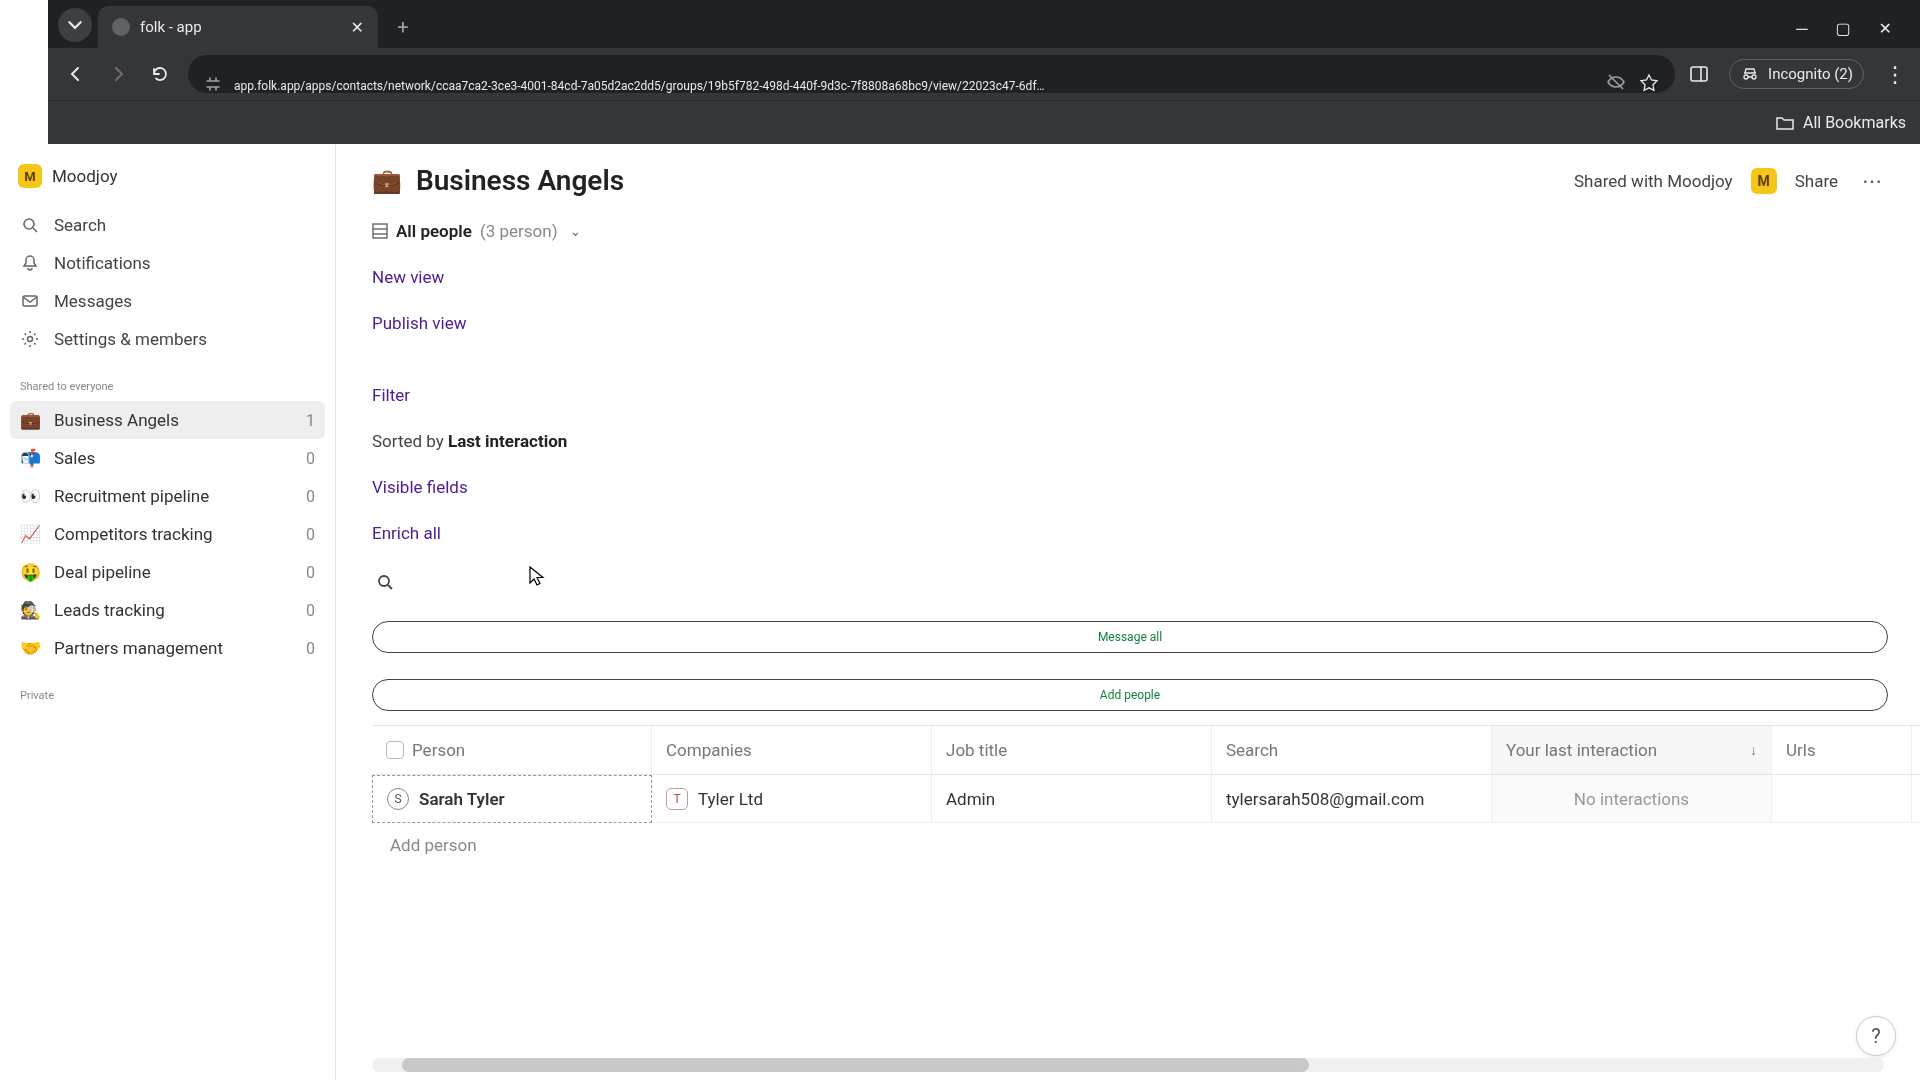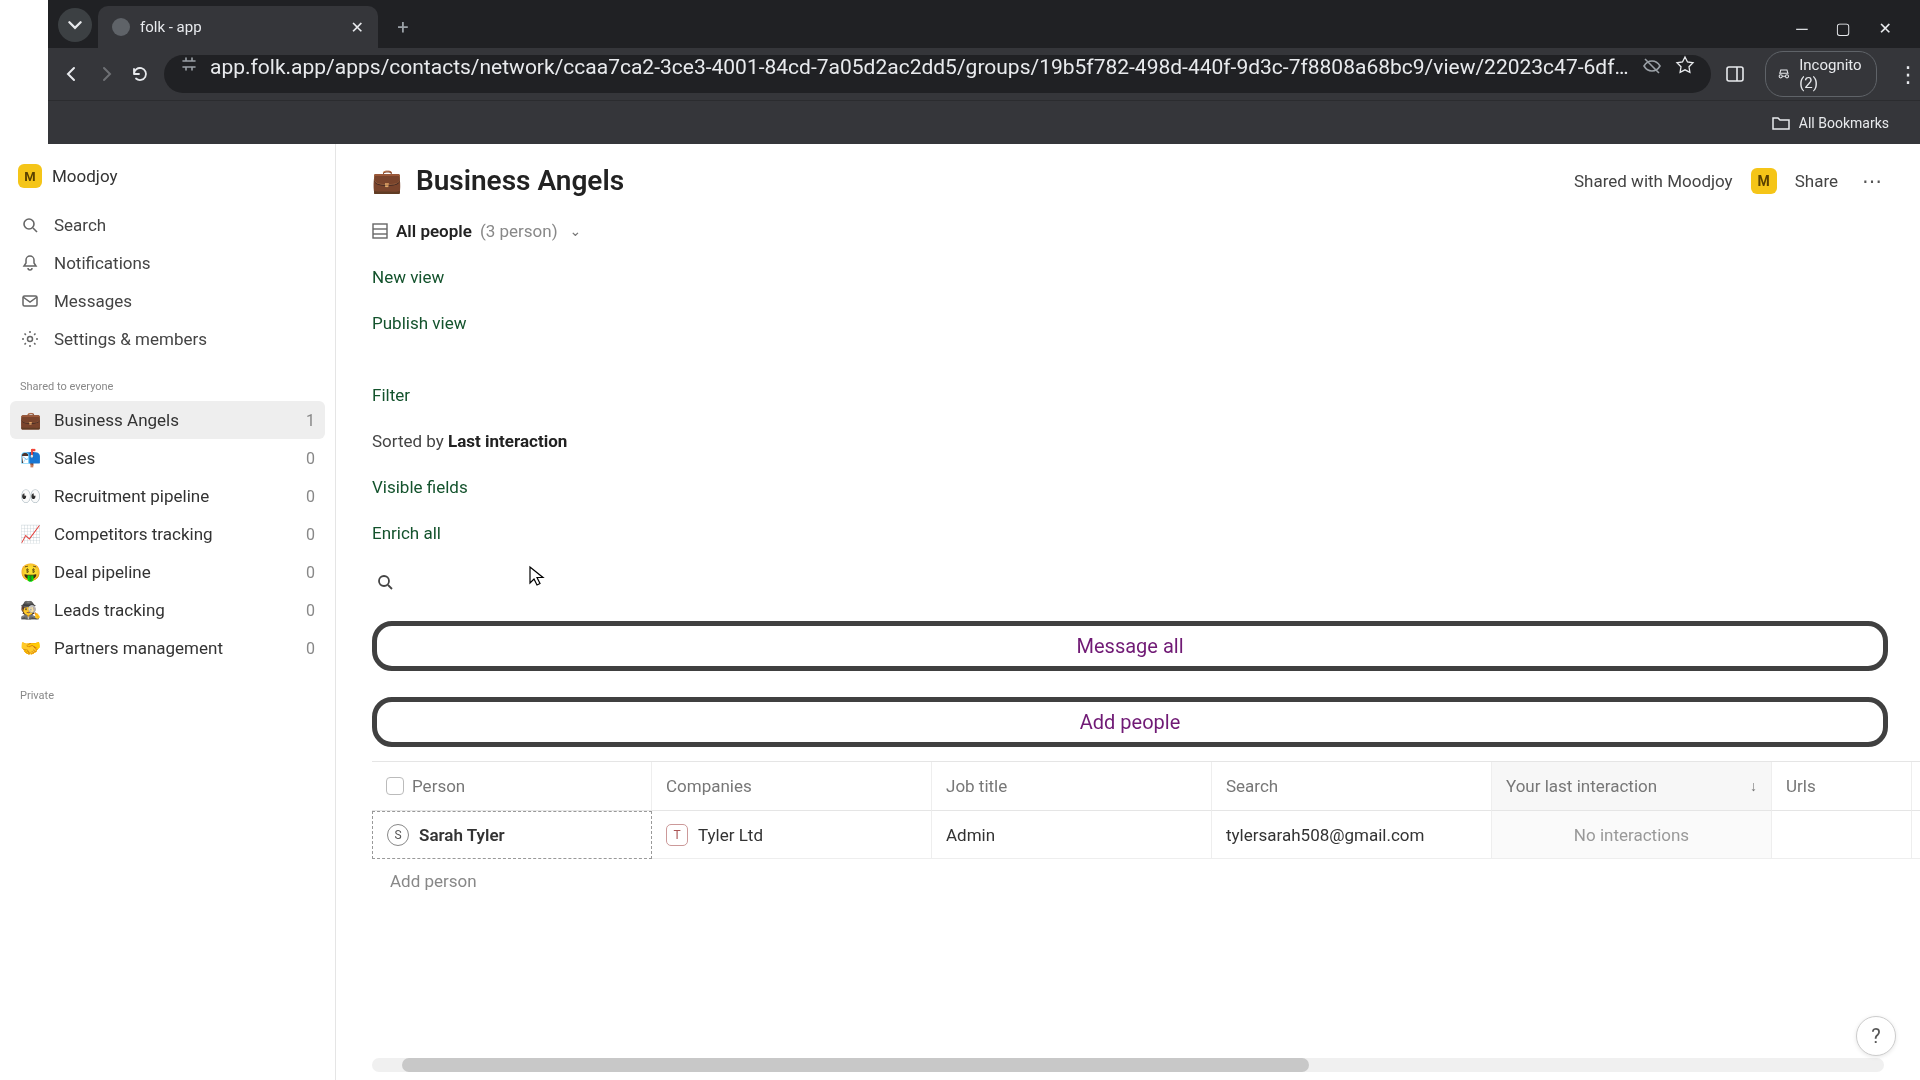--- a/index.html
+++ b/index.html
@@ -12,27 +12,27 @@
 .tab { display:flex; align-items:center; gap:10px; background:#35363a; height:42px; padding:0 14px; border-radius:10px 10px 0 0; min-width:280px; font-size:15px; color:#e8eaed; }
 .tab .favicon { width:18px; height:18px; border-radius:50%; background:#5f6368; }
 .tab .tab-close { margin-left:auto; font-size:16px; cursor:pointer; }
 .newtab { width:34px; height:34px; display:flex; align-items:center; justify-content:center; font-size:20px; color:#9aa0a6; cursor:pointer; margin-bottom:4px; margin-left:8px; }
 .window-controls { margin-left:auto; display:flex; gap:28px; padding-right:18px; padding-bottom:10px; font-size:16px; color:#e8eaed; }
 .window-controls span { cursor:pointer; }
 
 .addrbar { height:52px; display:flex; align-items:center; gap:14px; padding:0 14px; background:#35363a; }
 .nav-btn { width:28px; height:28px; display:flex; align-items:center; justify-content:center; font-size:20px; color:#9aa0a6; cursor:pointer; }
 .nav-btn.active { color:#e8eaed; }
-.url-box { flex:1; height:38px; background:#202124; border-radius:20px; display:flex; align-items:flex-start; padding:0 16px; gap:12px; font-size:21px; color:#e8eaed; }
+.url-box { flex:1; height:38px; background:#202124; border-radius:20px; display:flex; align-items:flex-end; padding:0 16px; gap:12px; font-size:12px; color:#e8eaed; }
 .url-box .site-icon { font-size:14px; color:#9aa0a6; }
 .url-text { flex:1; white-space:nowrap; overflow:hidden; text-overflow:ellipsis; }
 .addr-icons { display:flex; align-items:center; gap:20px; font-size:18px; color:#e8eaed; }
 .incognito-pill { display:flex; align-items:center; gap:8px; font-size:15px; color:#e8eaed; padding:4px 10px; border:1px solid #5f6368; border-radius:18px; }
 
-.bookbar { height:44px; background:#35363a; border-top:1px solid #2b2c2f; display:flex; align-items:center; justify-content:flex-end; padding:0 31px; gap:8px; color:#e8eaed; font-size:14px; }
+.bookbar { height:44px; background:#35363a; border-top:1px solid #2b2c2f; display:flex; align-items:center; justify-content:flex-end; padding:0 14px; gap:8px; color:#e8eaed; font-size:16px; }
 
 
 .app { display:flex; height:calc(1080px - 48px - 52px - 44px); background:#fff; }
 
 .sidebar { width:336px; border-right:1px solid #e5e5e5; padding:14px 10px; display:flex; flex-direction:column; font-size:17px; color:#333; }
 .workspace { display:flex; align-items:center; gap:10px; padding:6px 8px; margin-bottom:12px; cursor:pointer; }
 .ws-badge { width:24px; height:24px; border-radius:6px; background:#f5c518; color:#5a4100; font-weight:700; font-size:13px; display:flex; align-items:center; justify-content:center; }
 .sb-item { display:flex; align-items:center; gap:14px; padding:9px 10px; border-radius:6px; cursor:pointer; color:#444; }
 .sb-icon { width:20px; height:20px; display:flex; align-items:center; justify-content:center; color:#666; }
 .sb-section { margin-top:22px; padding:0 10px 8px; font-size:11px; color:#888; }
@@ -47,25 +47,25 @@
 .header h1 { font-size:28px; font-weight:600; color:#222; }
 .header-right { margin-left:auto; display:flex; align-items:center; gap:18px; font-size:17px; color:#444; }
 .shared-badge { width:26px; height:26px; border-radius:6px; background:#f5c518; color:#5a4100; font-weight:700; font-size:14px; display:flex; align-items:center; justify-content:center; }
 .more-btn { font-size:20px; color:#555; cursor:pointer; padding:4px 6px; }
 
 .toolbar { display:flex; gap:26px; padding:6px 32px 14px 36px; font-size:17px; color:#444;flex-direction:column; }
 .view-picker { display:flex; align-items:center; gap:8px; cursor:pointer; }
 .view-picker .grid-icon { font-size:15px; color:#666; }
 .view-picker .count-txt { color:#888; }
 .view-picker .chev { font-size:14px; color:#777; margin-left:4px; }
-.tb-link { cursor:pointer; color:#14532d; }
+.tb-link { cursor:pointer; color:#4c1d95; }
 .tb-spacer { flex:1; }
 .sorted-by strong { color:#222; font-weight:700; }
 .tb-icon { font-size:18px; cursor:pointer; color:#444; padding:4px; }
-.tb-btn { padding:8px 16px; border:5px solid #404040; border-radius:20px; cursor:pointer; background:#fff; font-size:20px; color:#701a75; }
+.tb-btn { padding:8px 16px; border:1px solid #404040; border-radius:20px; cursor:pointer; background:#fff; font-size:12px; color:#15803d; }
 
 .grid-wrap { flex:1; overflow:auto; padding:0 0 0 36px; position:relative; }
 .grid { display:grid; grid-template-columns:280px 280px 280px 280px 280px 140px 40px; font-size:17px; color:#333; border-top:1px solid #e5e5e5; }
 .gh { padding:12px 14px; border-right:1px solid #eee; border-bottom:1px solid #e5e5e5; color:#777; display:flex; align-items:center; gap:8px; background:#fff; }
 .gh.sorted { background:#f7f7f7; }
 .gh .sort-arrow { margin-left:auto; font-size:14px; }
 .gh.add-col { justify-content:center; color:#aaa; font-size:20px; cursor:pointer; }
 .gc { padding:12px 14px; border-right:1px solid #eee; border-bottom:1px solid #eee; display:flex; align-items:center; gap:10px; background:#fff; }
 .gc.person-cell { border:1.5px dashed #999; }
 .checkbox { width:18px; height:18px; border:1.5px solid #bbb; border-radius:4px; flex-shrink:0; }

